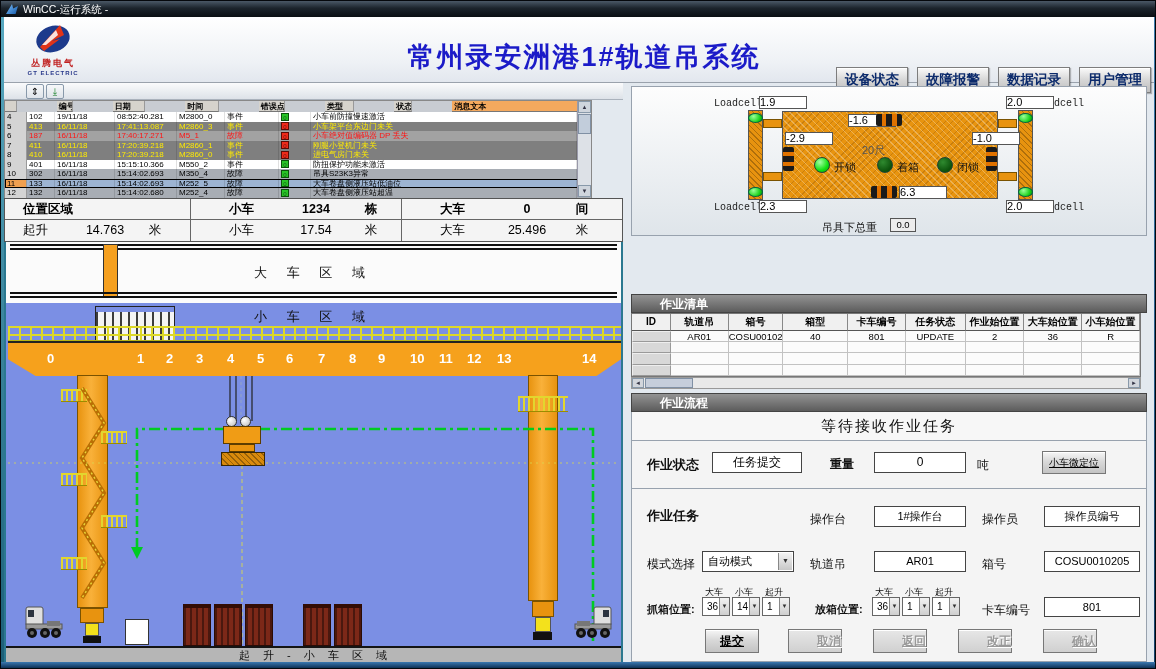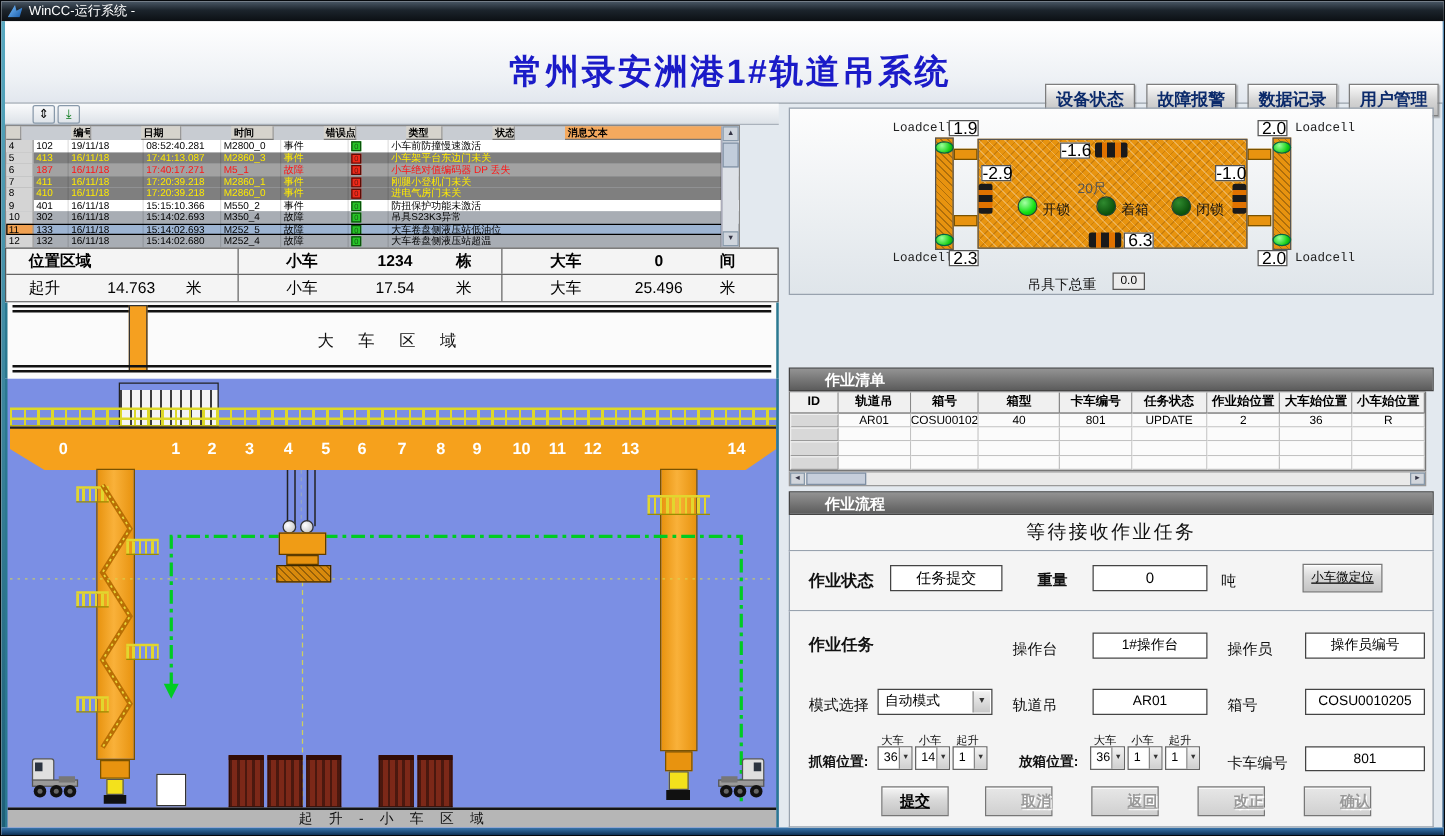--- a/index.html
+++ b/index.html
@@ -159,22 +159,22 @@
     border:1px solid #555; }
   .oval { position:absolute; width:15px; height:10px; border-radius:50%;
     background:radial-gradient(circle at 35% 30%,#9aff9a,#17cf17 65%,#0a8a0a); border:1px solid #064; }
   #sbody { left:150px; top:24px; width:216px; height:88px; background:#e8940f;
     background-image:repeating-linear-gradient(45deg,rgba(255,255,255,.28) 0 1px,transparent 1px 5px),
       repeating-linear-gradient(-45deg,rgba(110,60,0,.25) 0 1px,transparent 1px 5px);
     border:1px solid #555; }
   .conn { position:absolute; height:9px; background:#e8930f; border:1px solid #7a5200; }
   .lc-label { position:absolute; font-size:10px; color:#222;
     font-family:"Liberation Mono","DejaVu Sans Mono",monospace; }
-  .vbox { position:absolute; width:24px; height:13px; background:#fff; border:1px solid #555;
-    font-size:14px; line-height:11px; text-align:right; color:#000; }
+  .vbox { position:absolute; width:48px; height:13px; background:#fff; border:1px solid #555;
+    font-size:11px; line-height:11px; text-align:left; color:#000; }
   .motor-h { position:absolute; width:26px; height:12px; background:
     linear-gradient(90deg,#1a1a1a 0 22%,#e07200 22% 38%,#1a1a1a 38% 62%,#e07200 62% 80%,#1a1a1a 80%);
     border-radius:2px; }
   .motor-v { position:absolute; width:11px; height:24px; background:
     linear-gradient(180deg,#1a1a1a 0 22%,#e07200 22% 38%,#1a1a1a 38% 62%,#e07200 62% 80%,#1a1a1a 80%);
     border-radius:2px; }
   #size-label { left:230px; top:56px; font-size:11px; color:#555; }
   .lockc { position:absolute; width:16px; height:16px; border-radius:50%; border:1px solid #243; }
   .lock-on  { background:radial-gradient(circle at 35% 30%,#a6ffa6,#12e012 60%,#0a9c0a); }
   .lock-off { background:radial-gradient(circle at 35% 30%,#2f8a2f,#0c520c 70%); }
@@ -243,20 +243,29 @@
   <div id="titlebar" class="abs">
     <div id="wincc-icon" class="abs"></div>
     <span>WinCC-运行系统 -</span>
   </div>
 
   <div id="frame-left" class="abs"></div>
   <div id="frame-right" class="abs"></div>
   <div id="frame-bottom" class="abs"></div>
 
   <div id="header" class="abs">
+    <div id="logo" class="abs">
+      <svg width="46" height="36" viewBox="0 0 46 36">
+        <ellipse cx="23" cy="18" rx="17" ry="13" fill="#1d3a8c" transform="rotate(-18 23 18)"></ellipse>
+        <path d="M10 26 L30 4 L34 14 L22 20 L30 18 L14 30 Z" fill="#e23318"></path>
+        <path d="M12 24 L26 9 L28 14 L16 24 Z" fill="#fff" opacity="0.85"></path>
+      </svg>
+      <div class="logo-t1">丛腾电气</div>
+      <div class="logo-t2">GT ELECTRIC</div>
+    </div>
     <div id="app-title" class="abs">常州录安洲港1#轨道吊系统</div>
     <div id="nav" class="abs">
         <div class="navbtn">设备状态</div>
         <div class="navbtn">故障报警</div>
         <div class="navbtn">数据记录</div>
         <div class="navbtn">用户管理</div>
       </div>
   </div>
 
   <div id="toolbar" class="abs">
@@ -412,20 +421,21 @@
   <div id="gantry" class="abs">
     <div class="track" style="top:2px"></div>
     <div class="track" style="top:6px"></div>
     <div id="gantry-label">大 车 区 域</div>
     <div id="gantry-marker"></div>
     <div class="track" style="top:50px"></div>
     <div class="track" style="top:54px"></div>
   </div>
 
   <div id="crane" class="abs">
+    <div id="trolley-area-label" class="abs">小 车 区 域</div>
     <div id="machine-house" class="abs"></div>
     <div id="railing" class="abs"></div>
     <div id="girder" class="abs"></div>
     <div>
         <div class="gnum" style="left: 41px; top: 48px; position: absolute;">0</div>
         <div class="gnum" style="left: 131px; top: 48px; position: absolute;">1</div>
         <div class="gnum" style="left: 160px; top: 48px; position: absolute;">2</div>
         <div class="gnum" style="left: 190px; top: 48px; position: absolute;">3</div>
         <div class="gnum" style="left: 221px; top: 48px; position: absolute;">4</div>
         <div class="gnum" style="left: 251px; top: 48px; position: absolute;">5</div>

